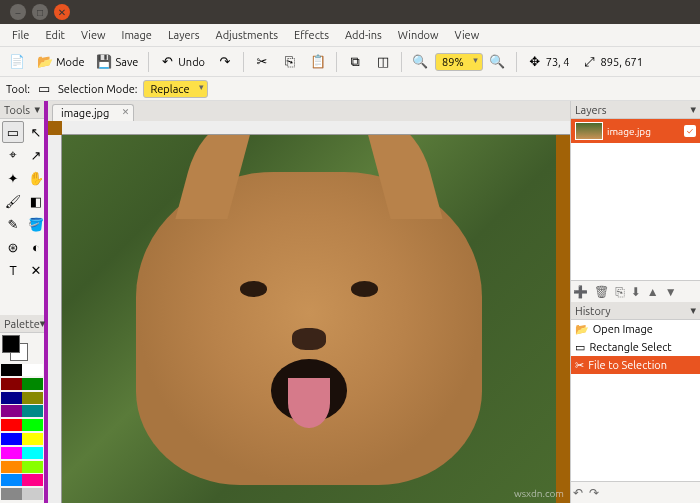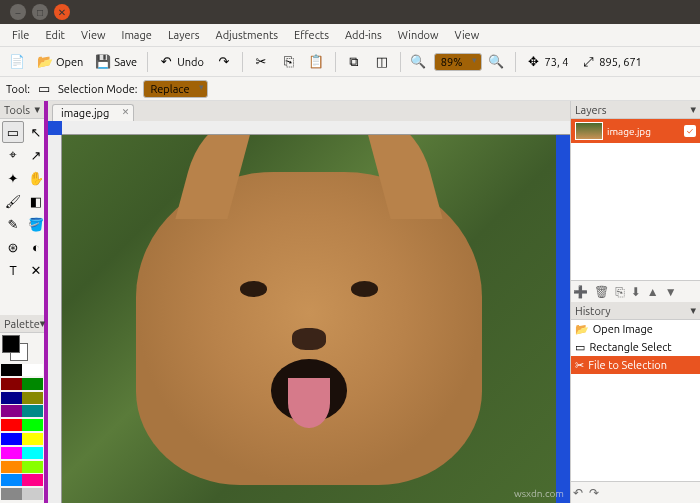--- a/index.html
+++ b/index.html
@@ -8,40 +8,40 @@
 .titlebar .title{flex:1;text-align:center;font-weight:500;color:#eee}
 .wbtn{width:16px;height:16px;border-radius:8px;margin-left:6px;display:flex;align-items:center;justify-content:center;font-size:10px;color:#333}
 .wbtn.close{background:#e95420}.wbtn.other{background:#6b6864}
 .menubar{height:22px;background:#f5f4f2;display:flex;align-items:center;padding:11px 4px;border-bottom:1px solid #ddd}
 .menubar span{padding:0 8px;color:#333;cursor:default}
 .toolbar{height:30px;background:#f5f4f2;display:flex;align-items:center;padding:0 4px;border-bottom:1px solid #ddd;gap:2px}
 .tbtn{height:24px;padding:0 4px;display:flex;align-items:center;gap:3px;border:1px solid transparent;border-radius:3px}
 .tico{width:16px;height:16px;display:flex;align-items:center;justify-content:center;font-size:13px}
 .sep{width:1px;height:20px;background:#ccc;margin:0 3px}
 .optbar{height:24px;display:flex;align-items:center;padding:0 6px;gap:6px;border-bottom:1px solid #ddd}
-.dropdown{border:1px solid #bbb;border-radius:3px;padding:2px 18px 2px 6px;background:#a16207;position:relative}
+.dropdown{border:1px solid #bbb;border-radius:3px;padding:2px 18px 2px 6px;background:#fde047;position:relative}
 .dropdown:after{content:"▾";position:absolute;right:4px;top:1px;font-size:9px;color:#666}
 .main{flex:1;display:flex;overflow:hidden}
 .left{width:48px;display:flex;flex-direction:column;border-right:4px solid #a21caf}
 .panelhead{height:18px;background:#e4e2df;border-bottom:1px solid #ccc;display:flex;align-items:center;padding:0 4px;font-size:10px;color:#444}
 .panelhead .sp{flex:1}
 .tools{flex:1;display:grid;grid-template-columns:1fr 1fr;gap:1px;padding:2px;align-content:start}
 .tool{width:22px;height:22px;display:flex;align-items:center;justify-content:center;font-size:13px;border:1px solid transparent;border-radius:2px}
 .tool.sel{border-color:#999;background:#e8e8e8}
 .palette{height:170px;display:flex;flex-direction:column}
 .swatch-main{height:30px;position:relative;padding:2px}
 .sw{position:absolute;width:18px;height:18px;border:1px solid #666}
 .sw1{background:#000;top:2px;left:2px;z-index:2}.sw2{background:#fff;top:10px;left:10px}
 .colors{flex:1;display:grid;grid-template-columns:repeat(2,1fr);gap:0;padding:1px}
 .cc{height:12px}
 .center{flex:1;display:flex;flex-direction:column;background:#888}
 .tabs{height:20px;background:#e4e2df;display:flex;align-items:end;padding:0 4px}
 .tab{background:#f5f4f2;border:1px solid #bbb;border-bottom:none;border-radius:3px 3px 0 0;padding:2px 24px 2px 8px;position:relative;font-size:10px}
 .tab .x{position:absolute;right:4px;top:2px;font-size:9px;color:#888}
-.canvas{flex:1;background:#1d4ed8;position:relative;overflow:hidden}
+.canvas{flex:1;background:#a16207;position:relative;overflow:hidden}
 .ruler-h{position:absolute;top:0;left:14px;right:0;height:14px;background:#eee;border-bottom:1px solid #999}
 .ruler-v{position:absolute;top:14px;left:0;width:14px;bottom:0;background:#eee;border-right:1px solid #999}
 .img{position:absolute;top:14px;left:14px;right:14px;bottom:0;background:linear-gradient(135deg,#4a6b2f 0%,#3d5a28 20%,#5a7b3a 40%,#3f5c2a 60%,#4a6b2f 100%);overflow:hidden}
 .dog{position:absolute;top:10%;left:15%;width:70%;height:85%;background:radial-gradient(ellipse at 50% 45%,#c89256 0%,#b8824a 40%,#a87540 70%);border-radius:40% 40% 30% 30%}
 .ear{position:absolute;width:15%;height:30%;background:#b8824a;top:-15%}
 .ear.l{left:15%;transform:skew(-15deg);border-radius:50% 10% 0 0}.ear.r{right:15%;transform:skew(15deg);border-radius:10% 50% 0 0}
 .eye{position:absolute;width:8%;height:5%;background:#2a1a0f;border-radius:50%;top:35%}
 .eye.l{left:30%}.eye.r{right:30%}
 .nose{position:absolute;width:10%;height:7%;background:#3a2418;border-radius:40%;top:50%;left:45%}
 .mouth{position:absolute;width:22%;height:20%;background:#1a0f0a;border-radius:50%;top:60%;left:39%}
@@ -81,21 +81,21 @@
   <span>Window</span>
   <span>View</span>
 </div>
 
 <div class="toolbar">
   <div class="tbtn">
       <span class="tico">📄</span>
     </div>
   <div class="tbtn">
       <span class="tico">📂</span>
-      <span>Open</span>
+      <span>Mode</span>
     </div>
   <div class="tbtn">
       <span class="tico">💾</span>
       <span>Save</span>
     </div>
   <div class="sep"></div>
   <div class="tbtn">
       <span class="tico">↶</span>
       <span>Undo</span>
     </div>

